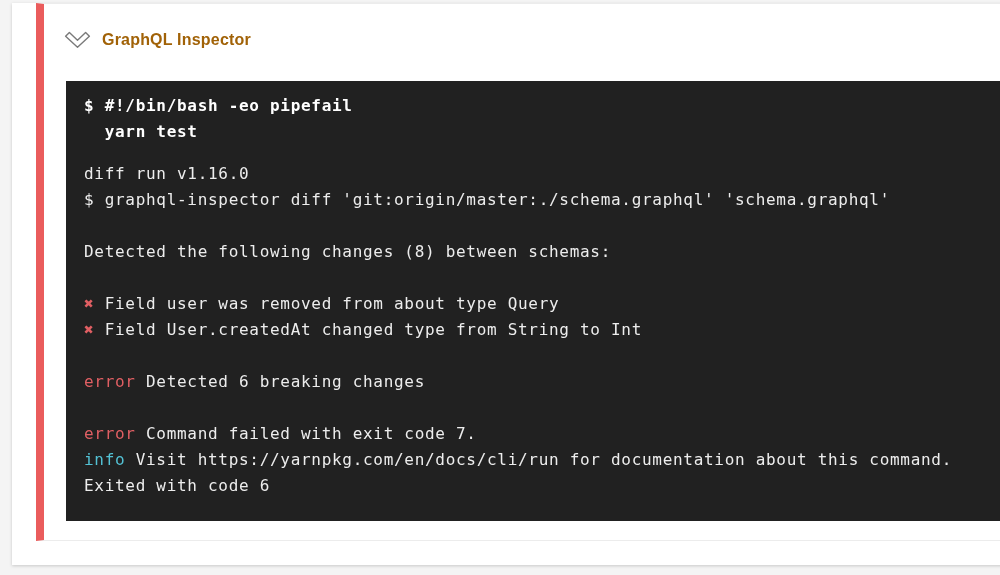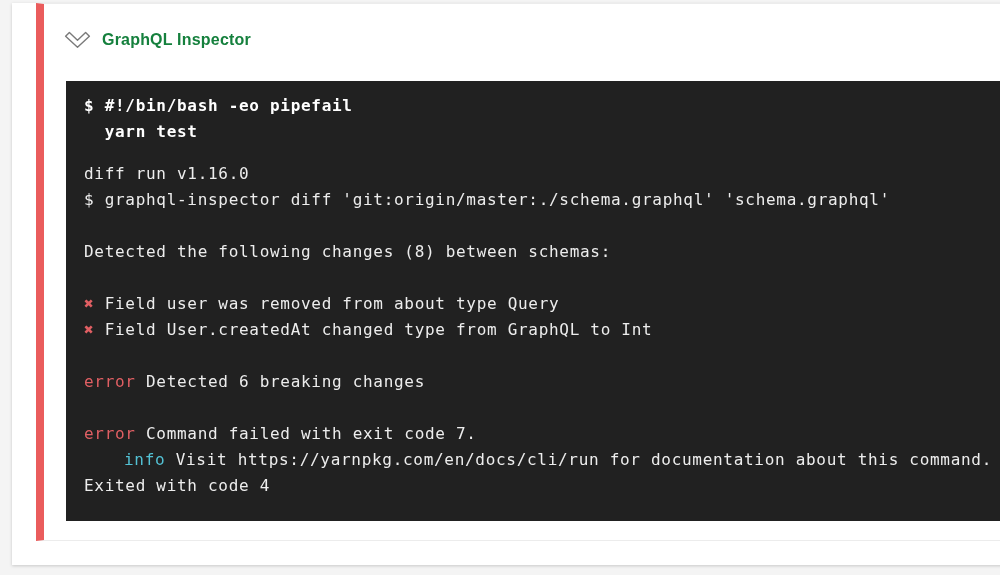--- a/index.html
+++ b/index.html
@@ -48,21 +48,21 @@
     display: inline-flex;
     width: 27px;
     height: 18px;
     margin-right: 11px;
     flex: 0 0 auto;
   }
 
   .step-title {
     font-size: 16px;
     font-weight: bold;
-    color: #15803d;
+    color: #a16207;
     letter-spacing: 0.2px;
   }
 
   .terminal {
     position: absolute;
     left: 22px;
     right: 0;
     top: 77px;
     height: 440px;
     box-sizing: border-box;
@@ -84,21 +84,21 @@
     font-weight: bold;
     color: #ffffff;
   }
 
   .line {
     white-space: pre;
     min-height: 26px;
   }
 
   .t-error { color: var(--error-color, #e05f63); }
-  .t-info  { color: var(--info-color, #53c1d4); margin-left: 40px; }
+  .t-info  { color: var(--info-color, #53c1d4); }
 </style>
 </head>
 <body>
 
 <div class="card">
   <section class="step">
 
     <div class="step-header">
       <span class="chevron">
         <svg width="27" height="18" viewBox="0 0 27 18">
@@ -113,24 +113,24 @@
           <div class="line">$ #!/bin/bash -eo pipefail</div>
           <div class="line">  yarn test</div>
         </div>
       <div id="out-block">
           <div class="line"><span>diff run v1.16.0</span></div>
           <div class="line"><span>$ graphql-inspector diff 'git:origin/master:./schema.graphql' 'schema.graphql'</span></div>
           <div class="line">&nbsp;</div>
           <div class="line"><span>Detected the following changes (8) between schemas:</span></div>
           <div class="line">&nbsp;</div>
           <div class="line"><span class="t-error">✖</span><span> Field user was removed from about type Query</span></div>
-          <div class="line"><span class="t-error">✖</span><span> Field User.createdAt changed type from GraphQL to Int</span></div>
+          <div class="line"><span class="t-error">✖</span><span> Field User.createdAt changed type from String to Int</span></div>
           <div class="line">&nbsp;</div>
           <div class="line"><span class="t-error">error</span><span> Detected 6 breaking changes</span></div>
           <div class="line">&nbsp;</div>
           <div class="line"><span class="t-error">error</span><span> Command failed with exit code 7.</span></div>
           <div class="line"><span class="t-info">info</span><span> Visit https://yarnpkg.com/en/docs/cli/run for documentation about this command.</span></div>
-          <div class="line"><span>Exited with code 4</span></div>
+          <div class="line"><span>Exited with code 6</span></div>
         </div>
     </div>
 
   </section>
 </div>
 
 </body></html>

